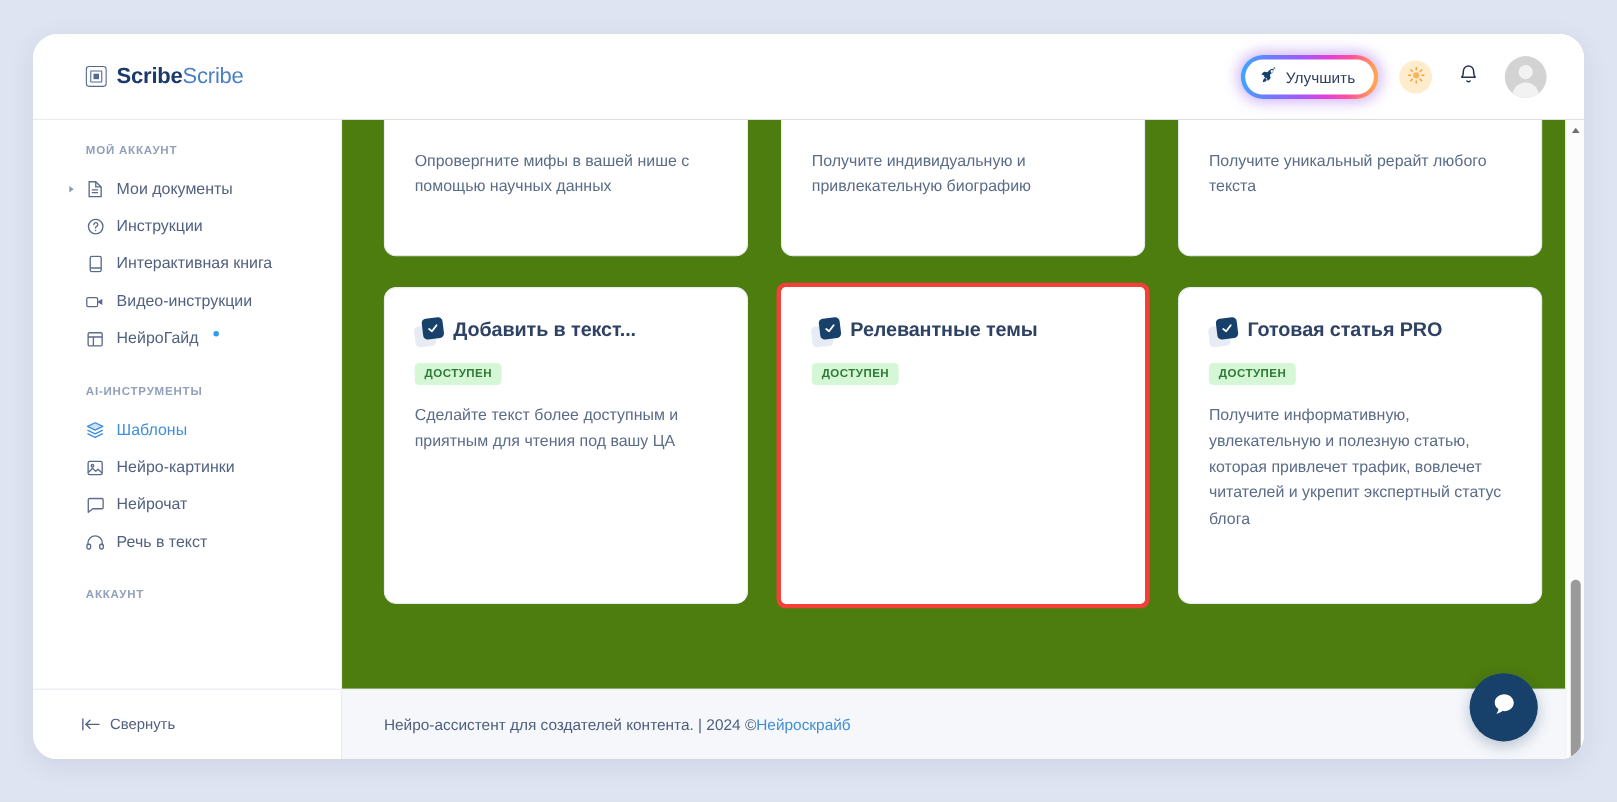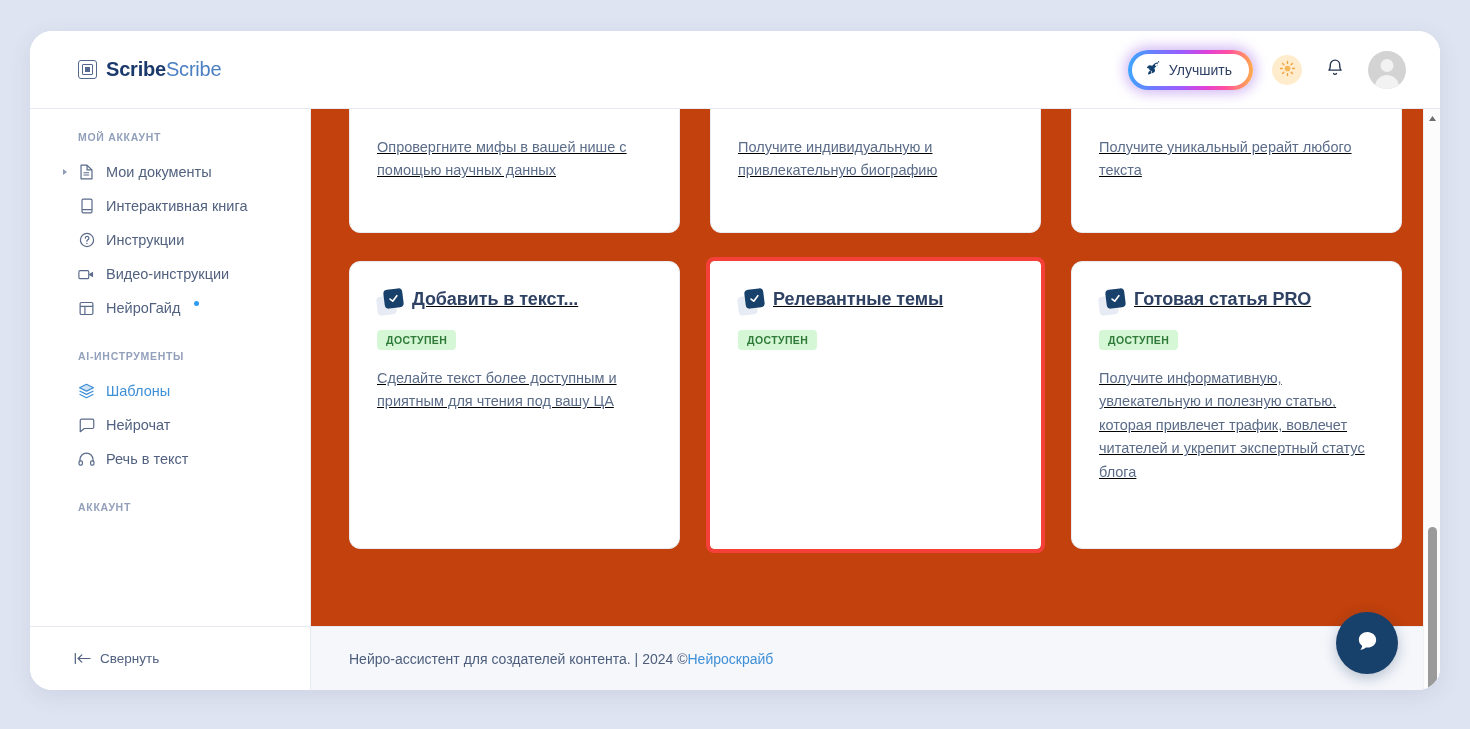--- a/index.html
+++ b/index.html
@@ -175,25 +175,24 @@
     color: #51617f;
     gap: 9px;
     cursor: pointer;
   }
   .collapse-ico { display: flex; align-items: center; }
 
   
   .content-col { flex: 1; display: flex; flex-direction: column; min-width: 0; position: relative; }
   .content {
     flex: 1;
-    background: #c2410c;
+    background: #4d7c0f;
     padding: 0 38px;
     overflow: hidden;
     position: relative;
-    text-decoration: underline;
   }
   .card-grid {
     display: grid;
     grid-template-columns: repeat(3, 1fr);
     gap: 28px 30px;
     padding-top: 0;
   }
   .card {
     background: #ffffff;
     border: 1px solid #e9ecf3;
@@ -365,41 +364,41 @@
                 <path d="M1.2 1.3h6.3l5.3 5v9.4H1.2z"></path>
                   <path d="M7.6 1.3v5h5.2"></path>
                 <path d="M3.8 9.2h6M3.8 11.8h6" stroke-width="1.1"></path>
               </svg>
             </span>
             <span class="side-label">Мои документы</span>
           </div>
 
           <div class="side-item">
             <span class="s-ico">
-              <svg width="14" height="16" viewBox="0 0 13 17" fill="none" stroke="#5a6b8a" stroke-width="1.3" stroke-linejoin="round">
-                <rect x="1.2" y="1.2" width="10.6" height="14.6" rx="1.4"></rect>
-                <path d="M1.4 12.4h10.2"></path>
-              </svg>
-            </span>
-            <span class="side-label">Интерактивная книга</span>
-          </div>
-
-          <div class="side-item">
-            <span class="s-ico">
               <svg width="16" height="16" viewBox="0 0 17 17" fill="none" stroke="#5a6b8a" stroke-width="1.3">
                 <circle cx="8.5" cy="8.5" r="7"></circle>
                 <path d="M6.7 6.6a1.9 1.9 0 1 1 2.5 1.8c-.5.2-.8.6-.8 1.1v.4" stroke-linecap="round"></path>
                 <circle cx="8.4" cy="12.2" r=".75" fill="#5a6b8a" stroke="none"></circle>
               </svg>
             </span>
             <span class="side-label">Инструкции</span>
           </div>
 
           <div class="side-item">
             <span class="s-ico">
+              <svg width="14" height="16" viewBox="0 0 13 17" fill="none" stroke="#5a6b8a" stroke-width="1.3" stroke-linejoin="round">
+                <rect x="1.2" y="1.2" width="10.6" height="14.6" rx="1.4"></rect>
+                <path d="M1.4 12.4h10.2"></path>
+              </svg>
+            </span>
+            <span class="side-label">Интерактивная книга</span>
+          </div>
+
+          <div class="side-item">
+            <span class="s-ico">
               <svg width="18" height="13" viewBox="0 0 19 13" fill="none" stroke="#5a6b8a" stroke-width="1.3" stroke-linejoin="round">
                 <rect x="1" y="2.2" width="11" height="9" rx="1.4"></rect>
                 <path d="M12.4 6l4.4-2.7v6.4L12.4 7z" fill="#5a6b8a" stroke="none"></path>
               </svg>
             </span>
             <span class="side-label">Видео-инструкции</span>
           </div>
 
           <div class="side-item">
             <span class="s-ico">
@@ -420,20 +419,30 @@
             <span class="s-ico">
               <svg width="17" height="16" viewBox="0 0 18 17" fill="none" stroke="#3f8fd6" stroke-width="1.3" stroke-linejoin="round">
                 <path d="M9 1.4L16.4 5 9 8.6 1.6 5z" fill="#3f8fd6" fill-opacity=".25"></path>
                 <path d="M1.6 8.5L9 12.1l7.4-3.6"></path>
                 <path d="M1.6 12L9 15.6 16.4 12"></path>
               </svg>
             </span>
             <span class="side-label">Шаблоны</span>
           </div>
 
+          <div class="side-item">
+            <span class="s-ico">
+              <svg width="15" height="15" viewBox="0 0 16 16" fill="none" stroke="#5a6b8a" stroke-width="1.3" stroke-linejoin="round">
+                <rect x="1.2" y="1.6" width="13.6" height="12.8" rx="1.4"></rect>
+                <circle cx="5.4" cy="5.8" r="1.2"></circle>
+                <path d="M1.6 12l3.9-3.9 3.1 3.1 2.2-2.1 3.9 3.8"></path>
+              </svg>
+            </span>
+            <span class="side-label">Нейро-картинки</span>
+          </div>
 
           <div class="side-item">
             <span class="s-ico">
               <svg width="16" height="15" viewBox="0 0 17 16" fill="none" stroke="#5a6b8a" stroke-width="1.3" stroke-linejoin="round">
                 <path d="M1.3 2.6a1.3 1.3 0 0 1 1.3-1.3h11.8a1.3 1.3 0 0 1 1.3 1.3v7.3a1.3 1.3 0 0 1-1.3 1.3H5.6L1.3 14.6z"></path>
               </svg>
             </span>
             <span class="side-label">Нейрочат</span>
           </div>
 

